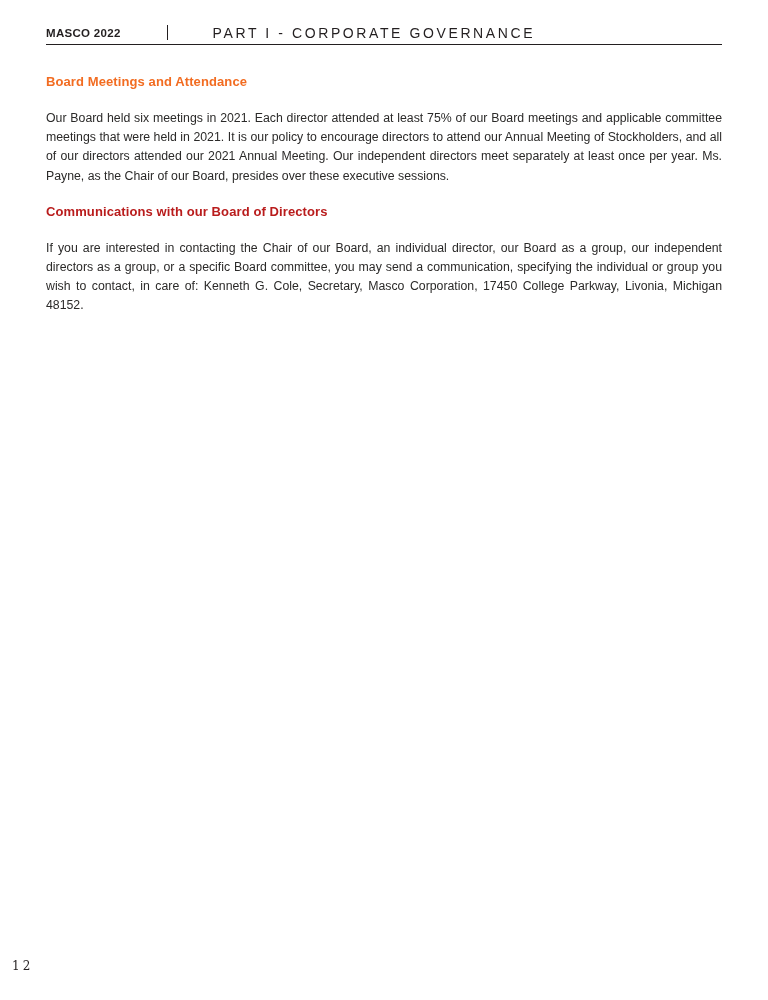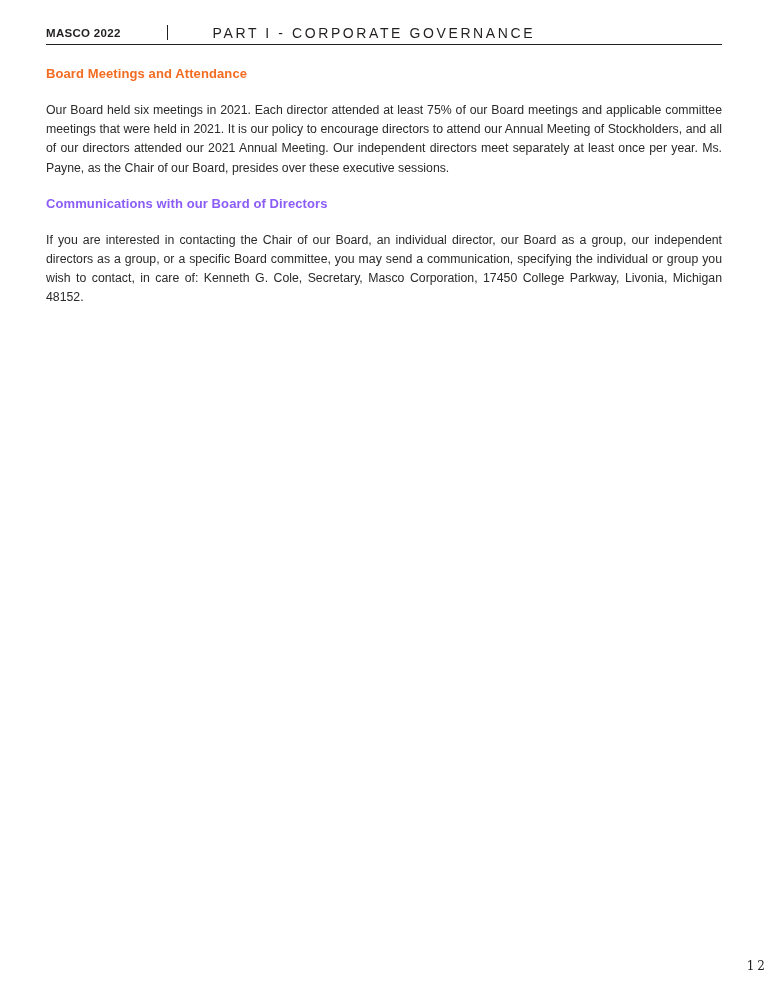--- a/index.html
+++ b/index.html
@@ -47,21 +47,21 @@
   .header-rule {
     position: absolute;
     top: 44px;
     left: 46px;
     right: 46px;
     height: 0;
     border-top: 1.4px solid #231f20;
   }
   .content {
     position: absolute;
-    top: 66px;
+    top: 74px;
     left: 46px;
     right: 46px;
   }
   .section-heading {
     font-size: 13px;
     font-weight: bold;
     margin-bottom: 9px;
     letter-spacing: 0.1px;
   }
   .section-body {
@@ -70,21 +70,21 @@
     text-align: justify;
     color: #2b2a29;
     margin-bottom: 18px;
     margin-top: 20px;
   }
   .footer {
     position: absolute;
     bottom: 26px;
     left: 12px;
     right: 0;
-    text-align: right;
+    text-align: left;
   }
   .page-number {
     font-family: "DejaVu Serif", serif;
     font-size: 12px;
     letter-spacing: 3px;
     color: #231f20;
   }
 </style>
 </head>
 <body>
@@ -100,21 +100,21 @@
   <div class="header-rule"></div>
 
   <div class="content">
 
     <div>
       <div class="section-heading heading-accent" style="color: rgb(242, 108, 33);">Board Meetings and Attendance</div>
       <div class="section-body">Our Board held six meetings in 2021. Each director attended at least 75% of our Board meetings and applicable committee meetings that were held in 2021. It is our policy to encourage directors to attend our Annual Meeting of Stockholders, and all of our directors attended our 2021 Annual Meeting. Our independent directors meet separately at least once per year. Ms. Payne, as the Chair of our Board, presides over these executive sessions.</div>
     </div>
 
     <div>
-      <div class="section-heading heading-accent" style="color: #8b5cf6;">Communications with our Board of Directors</div>
+      <div class="section-heading heading-accent" style="color: #b91c1c;">Communications with our Board of Directors</div>
       <div class="section-body">If you are interested in contacting the Chair of our Board, an individual director, our Board as a group, our independent directors as a group, or a specific Board committee, you may send a communication, specifying the individual or group you wish to contact, in care of: Kenneth G. Cole, Secretary, Masco Corporation, 17450 College Parkway, Livonia, Michigan 48152.</div>
     </div>
 
   </div>
 
   <div class="footer">
     <span class="page-number">12</span>
   </div>
 
 </div>

